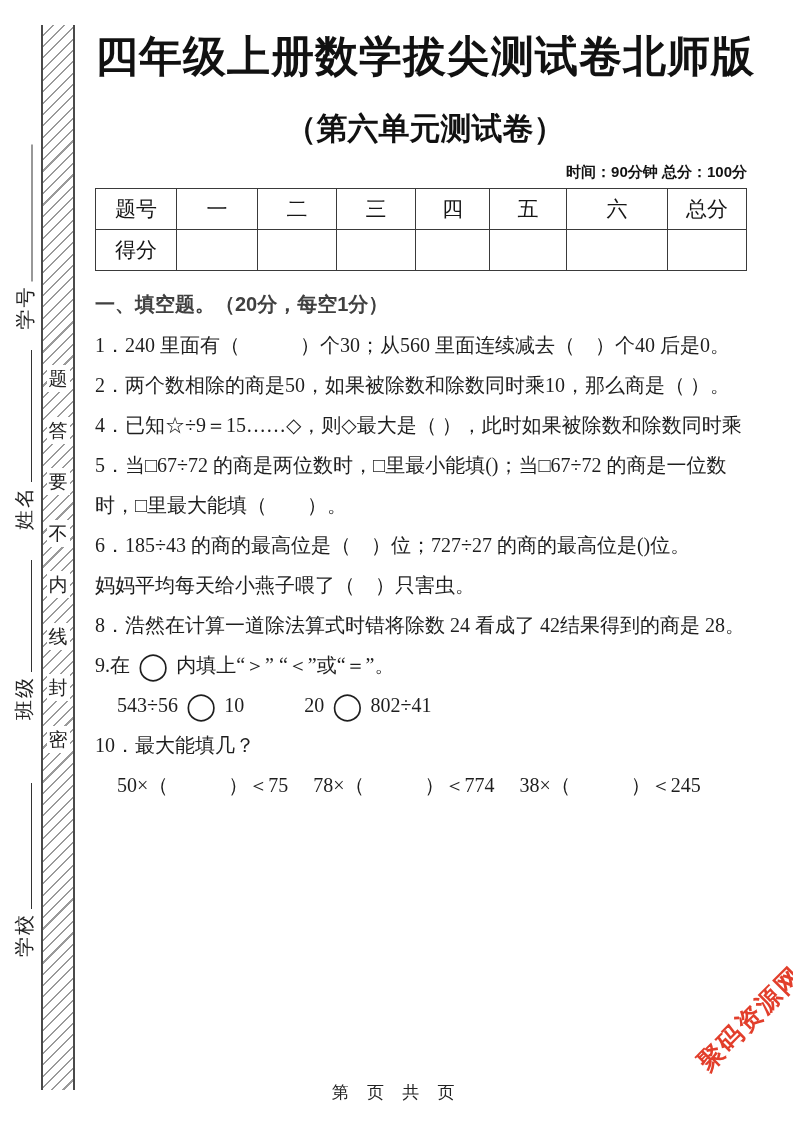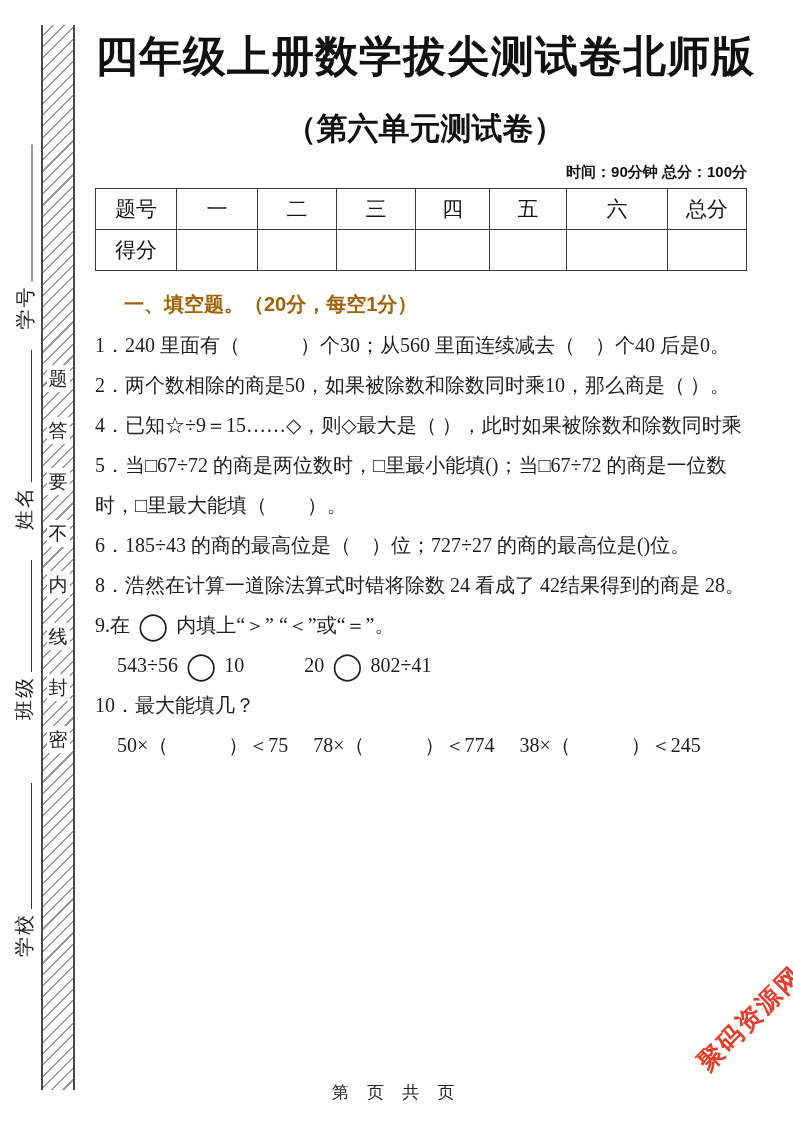--- a/index.html
+++ b/index.html
@@ -56,21 +56,21 @@
     border-collapse:collapse;table-layout:fixed;width:651px;margin-top:6px;
   }
   table.score td{
     border:1.8px solid #3a3a3a;text-align:center;vertical-align:middle;
     font-family:"Liberation Sans","DejaVu Sans",sans-serif;
     font-size:21px;color:#161616;height:40px;padding:0;
   }
   .section-heading{
     margin-top:20px;
     font-family:"Liberation Sans","DejaVu Sans",sans-serif;
-    font-weight:700;font-size:20px;line-height:26px;color:#a16207;margin-left:29px;
+    font-weight:700;font-size:20px;line-height:26px;color:#404040;
   }
   .questions{margin-top:8px;}
   .qline{
     height:40px;line-height:40px;font-size:20px;color:#1e1e1e;white-space:nowrap;
     font-family:"Liberation Serif","DejaVu Serif",serif;
   }
   .qline.indent{padding-left:22px;}
   .big-o{font-size:27px;line-height:0;vertical-align:-3px;padding:0 3px;}
 
   
@@ -165,20 +165,21 @@
     </table>
 
     <div class="section-heading">一、填空题。（20分，每空1分）</div>
     <div class="questions" id="questions">
         <div class="qline">1．240 里面有（　　　）个30；从560 里面连续减去（　）个40 后是0。</div>
         <div class="qline">2．两个数相除的商是50，如果被除数和除数同时乘10，那么商是（ ）。</div>
         <div class="qline">4．已知☆÷9＝15……◇，则◇最大是（ ），此时如果被除数和除数同时乘</div>
         <div class="qline">5．当□67÷72 的商是两位数时，□里最小能填()；当□67÷72 的商是一位数</div>
         <div class="qline">时，□里最大能填（　　）。</div>
         <div class="qline">6．185÷43 的商的最高位是（　）位；727÷27 的商的最高位是()位。</div>
+        <div class="qline">妈妈平均每天给小燕子喂了（　）只害虫。</div>
         <div class="qline">8．浩然在计算一道除法算式时错将除数 24 看成了 42结果得到的商是 28。</div>
         <div class="qline">9.在 <span class="big-o">◯</span> 内填上“＞” “＜”或“＝”。</div>
         <div class="qline indent">543÷56 <span class="big-o">◯</span> 10　　　20 <span class="big-o">◯</span> 802÷41</div>
         <div class="qline">10．最大能填几？</div>
         <div class="qline indent">50×（　　　）＜75　 78×（　　　）＜774　 38×（　　　）＜245</div>
       </div>
   </main>
 
   <div class="footer">第 页 共 页</div>
   <div class="watermark" style="color: rgb(226, 62, 43);">聚码资源网</div>

